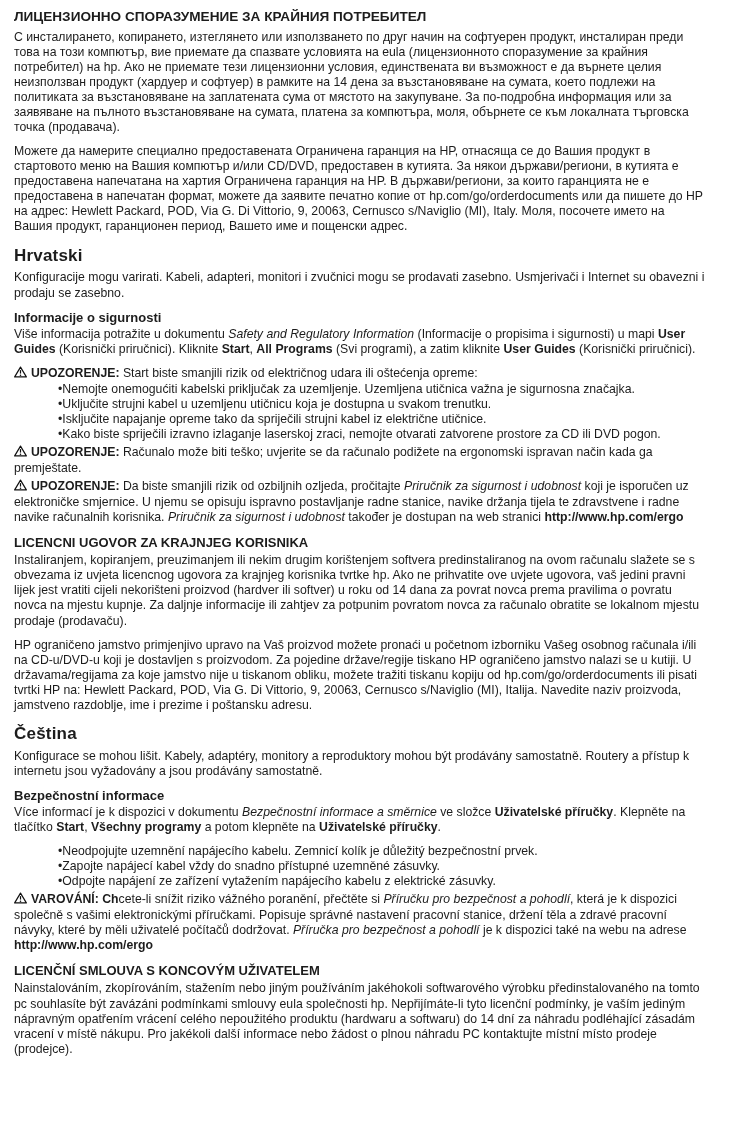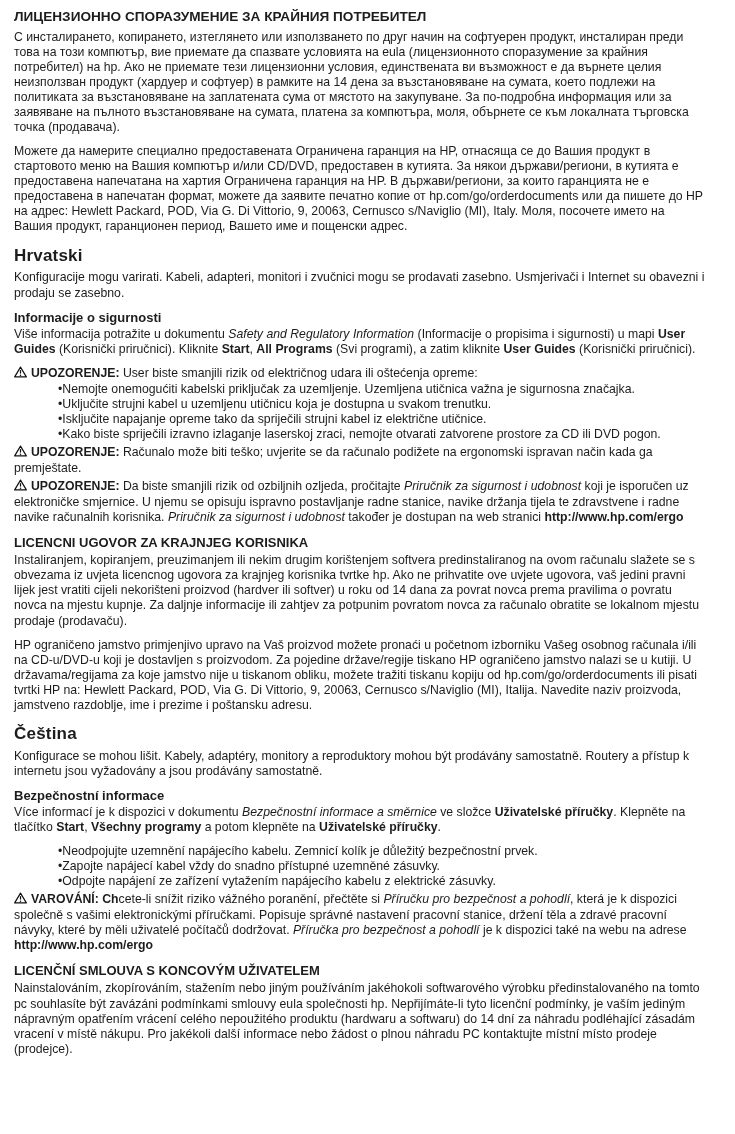--- a/index.html
+++ b/index.html
@@ -58,21 +58,21 @@
     <p class="para"><span>Можете да намерите специално предоставената Ограничена гаранция на HP, отнасяща се до Вашия продукт в стартовото меню на Вашия компютър и/или CD/DVD, предоставен в кутията. За някои държави/региони, в кутията е предоставена напечатана на хартия Ограничена гаранция на HP. В държави/региони, за които гаранцията не е предоставена в напечатан формат, можете да заявите печатно копие от hp.com/go/orderdocuments или да пишете до HP на адрес: Hewlett Packard, POD, Via G. Di Vittorio, 9, 20063, Cernusco s/Naviglio (MI), Italy. Моля, посочете името на Вашия продукт, гаранционен период, Вашето име и пощенски адрес.</span></p>
     <h2 class="lang-heading">Hrvatski</h2>
     <p class="para"><span>Konfiguracije mogu varirati. Kabeli, adapteri, monitori i zvučnici mogu se prodavati zasebno. Usmjerivači i Internet su obavezni i prodaju se zasebno.</span></p>
     <h3 class="sub-heading">Informacije o sigurnosti</h3>
     <p class="para"><span>Više informacija potražite u dokumentu </span><span class="i">Safety and Regulatory Information</span><span> (Informacije o propisima i sigurnosti) u mapi </span><span class="b">User Guides</span><span> (Korisnički priručnici). Kliknite </span><span class="b">Start</span><span>, </span><span class="b">All Programs</span><span> (Svi programi), a zatim kliknite </span><span class="b">User Guides</span><span> (Korisnički priručnici).</span></p>
     <div class="warning">
       <p><span class="warn-icon"><svg viewBox="0 0 24 21" width="13" height="12" aria-hidden="true">
             <path d="M12 1.5 L22.8 19.6 L1.2 19.6 Z" fill="#ffffff" stroke="#111111" stroke-width="2.2" stroke-linejoin="round"></path>
             <rect x="10.9" y="7" width="2.2" height="6.4" fill="#111111"></rect>
             <circle cx="12" cy="16.4" r="1.45" fill="#111111"></circle>
-          </svg></span><span class="b">UPOZORENJE:</span><span> User biste smanjili rizik od električnog udara ili oštećenja opreme:</span></p>
+          </svg></span><span class="b">UPOZORENJE:</span><span> Start biste smanjili rizik od električnog udara ili oštećenja opreme:</span></p>
       <ul class="bullets">
         <li>Nemojte onemogućiti kabelski priključak za uzemljenje. Uzemljena utičnica važna je sigurnosna značajka.</li>
         <li>Uključite strujni kabel u uzemljenu utičnicu koja je dostupna u svakom trenutku.</li>
         <li>Isključite napajanje opreme tako da spriječili strujni kabel iz električne utičnice.</li>
         <li>Kako biste spriječili izravno izlaganje laserskoj zraci, nemojte otvarati zatvorene prostore za CD ili DVD pogon.</li>
       </ul>
     </div>
     <div class="warning">
       <p><span class="warn-icon"><svg viewBox="0 0 24 21" width="13" height="12" aria-hidden="true">
             <path d="M12 1.5 L22.8 19.6 L1.2 19.6 Z" fill="#ffffff" stroke="#111111" stroke-width="2.2" stroke-linejoin="round"></path>

